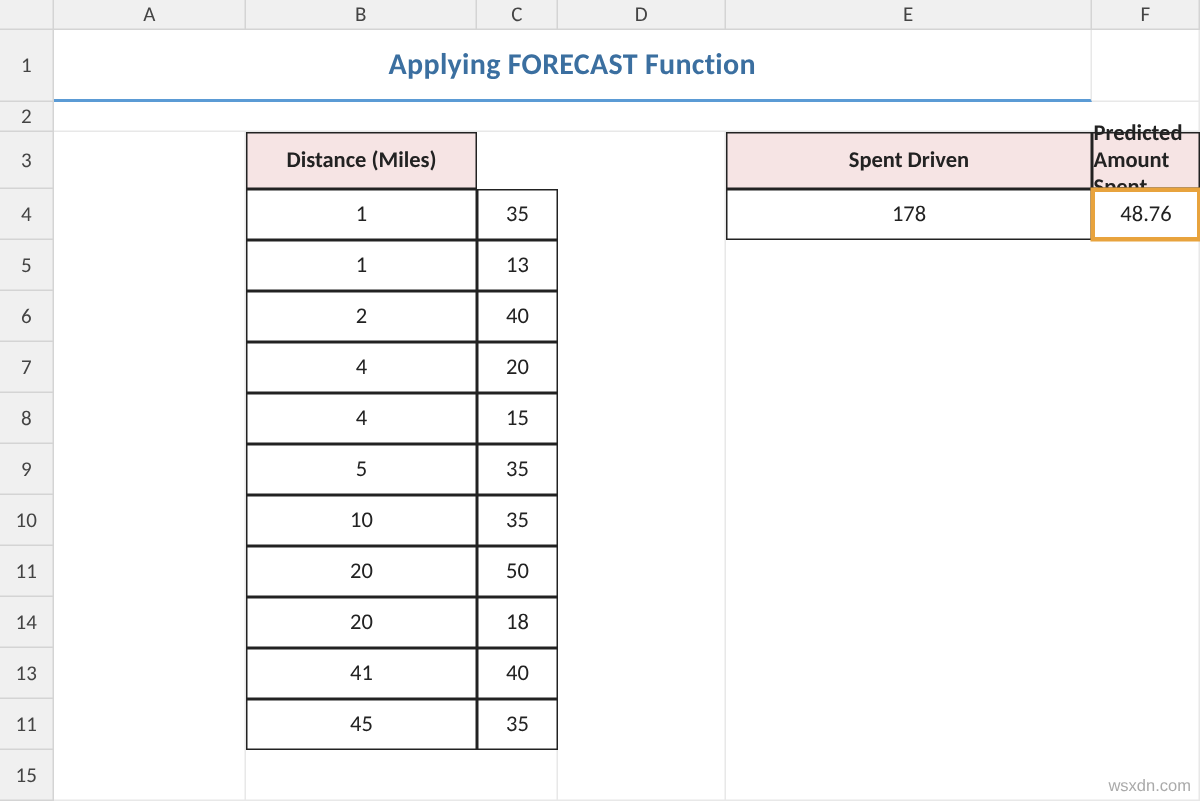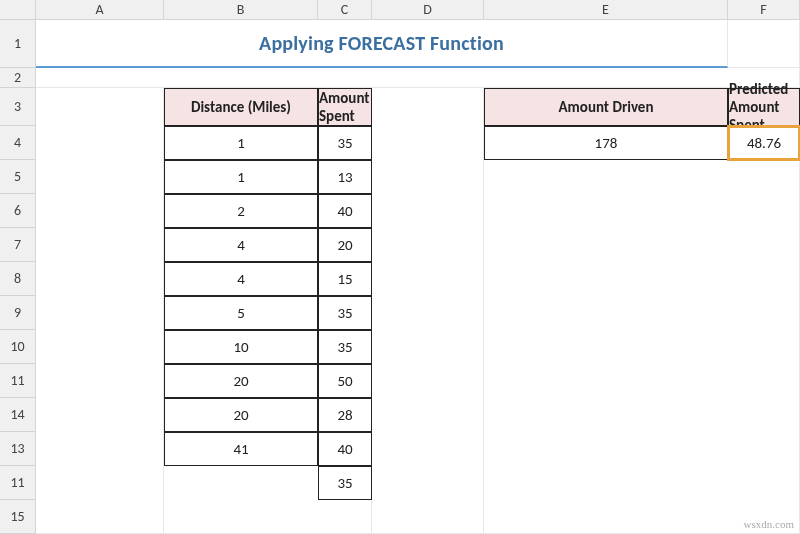--- a/index.html
+++ b/index.html
@@ -62,21 +62,21 @@
     outline: 3px solid #e8a33d;
     outline-offset: -2px;
     background: #fff;
   }
   .watermark {
     position: absolute;
     right: 6px;
     bottom: 4px;
     font-size: 11px;
     color: #aaa;
-    font-family: Liberation Serif, serif;
+    font-family: Liberation Sans, sans-serif;
   }
 </style>
 </head>
 <body>
 
 <div class="grid">
 
   <div class="corner" style="grid-column:1;grid-row:1;"></div>
 
   <div class="col-head" style="grid-column:2;grid-row:1;">A</div>
@@ -105,45 +105,45 @@
   <div class="cell" style="grid-column:2/8;grid-row:2;"></div>
   <div class="cell" style="grid-column:2/8;grid-row:3;"></div>
   <div class="cell" style="grid-column:2;grid-row:4/17;"></div>
   <div class="cell" style="grid-column:5;grid-row:4/17;"></div>
   <div class="cell" style="grid-column:6/8;grid-row:6/17;"></div>
   <div class="cell" style="grid-column:3/5;grid-row:16;"></div>
 
   <div class="cell title-cell">Applying FORECAST Function</div>
 
   <div class="cell th" style="grid-column:3;grid-row:4;">Distance (Miles)</div>
-  <div class="cell th" style="grid-column:4;grid-row:4;">Amount Spent</div>
 
   <div class="cell td" style="grid-column:3;grid-row:5;">1</div>
   <div class="cell td" style="grid-column:4;grid-row:5;">35</div>
   <div class="cell td" style="grid-column:3;grid-row:6;">1</div>
   <div class="cell td" style="grid-column:4;grid-row:6;">13</div>
   <div class="cell td" style="grid-column:3;grid-row:7;">2</div>
   <div class="cell td" style="grid-column:4;grid-row:7;">40</div>
   <div class="cell td" style="grid-column:3;grid-row:8;">4</div>
   <div class="cell td" style="grid-column:4;grid-row:8;">20</div>
   <div class="cell td" style="grid-column:3;grid-row:9;">4</div>
   <div class="cell td" style="grid-column:4;grid-row:9;">15</div>
   <div class="cell td" style="grid-column:3;grid-row:10;">5</div>
   <div class="cell td" style="grid-column:4;grid-row:10;">35</div>
   <div class="cell td" style="grid-column:3;grid-row:11;">10</div>
   <div class="cell td" style="grid-column:4;grid-row:11;">35</div>
   <div class="cell td" style="grid-column:3;grid-row:12;">20</div>
   <div class="cell td" style="grid-column:4;grid-row:12;">50</div>
   <div class="cell td" style="grid-column:3;grid-row:13;">20</div>
-  <div class="cell td" style="grid-column:4;grid-row:13;">28</div>
+  <div class="cell td" style="grid-column:4;grid-row:13;">18</div>
   <div class="cell td" style="grid-column:3;grid-row:14;">41</div>
   <div class="cell td" style="grid-column:4;grid-row:14;">40</div>
+  <div class="cell td" style="grid-column:3;grid-row:15;">45</div>
   <div class="cell td" style="grid-column:4;grid-row:15;">35</div>
 
-  <div class="cell th" style="grid-column:6;grid-row:4;">Amount Driven</div>
+  <div class="cell th" style="grid-column:6;grid-row:4;">Spent Driven</div>
   <div class="cell th" style="grid-column:7;grid-row:4;">Predicted Amount Spent</div>
 
   <div class="cell td" style="grid-column:6;grid-row:5;">178</div>
   <div class="cell td sel" style="grid-column:7;grid-row:5;">48.76</div>
 
 </div>
 
 <div class="watermark">wsxdn.com</div>
 
 </body></html>

